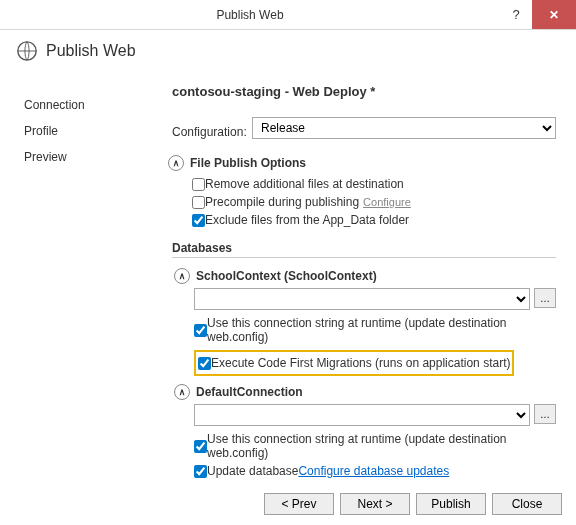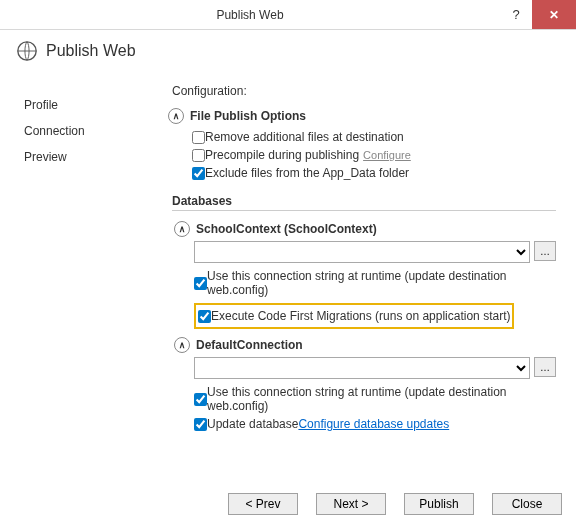--- a/index.html
+++ b/index.html
@@ -12,40 +12,40 @@
 .header { padding: 10px 16px 14px 16px; display: flex; align-items: center; gap: 8px; }
 .header-title { font-size: 16px; color: #333; }
 .globe-icon { width: 22px; height: 22px; }
 .body { display: flex; padding: 0 8px; }
 .sidebar { width: 140px; padding-top: 16px; }
 .sidebar-item { padding: 6px 12px 6px 16px; font-size: 12px; color: #333; position: relative; }
 .sidebar-item.active { background: #007acc; color: #fff; }
 .sidebar-item.active::after { content: ""; position: absolute; right: -8px; top: 0; border-left: 8px solid #007acc; border-top: 13px solid transparent; border-bottom: 13px solid transparent; }
 .main { flex: 1; padding: 8px 12px 0 24px; font-size: 12px; color: #333; }
 .profile-title { font-weight: 600; font-size: 13px; margin-bottom: 18px; }
-.row { display: flex; align-items: flex-end; margin-bottom: 10px; }
+.row { display: flex; align-items: flex-end; margin-bottom: 16px; }
 .row label.lbl { width: 80px; }
 select.combo, input.combo { flex: 1; height: 22px; font-size: 12px; border: 1px solid #a9a9a9; background: #fff; padding: 0 4px; }
 .section-head { display: flex; align-items: center; gap: 6px; font-weight: 600; margin: 6px 0 6px -4px; }
 .chev { width: 16px; height: 16px; border: 1px solid #888; border-radius: 50%; display: flex; align-items: center; justify-content: center; font-size: 9px; }
 .opts { padding-left: 20px; }
 .chk-row { display: flex; align-items: center; margin: 4px 0; }
 input[type=checkbox] { width: 13px; height: 13px; accent-color: #007acc; }
 .cfg-link { color: #888; text-decoration: underline; font-size: 11px; margin-left: 4px; }
 .db-heading { font-weight: 600; margin: 14px 0 2px 0; }
 .hr { border-top: 1px solid #ccc; margin: 2px 0 10px 0; }
 .db-block { margin-left: 2px; margin-bottom: 6px; }
 .db-name { display: flex; align-items: center; gap: 6px; font-weight: 600; font-size: 12px; margin-bottom: 4px; }
 .cs-row { display: flex; gap: 4px; margin-left: 20px; margin-bottom: 6px; }
 .cs-input { flex: 1; height: 20px; border: 1px solid #a9a9a9; background: #fff; }
 .browse-btn { width: 22px; height: 20px; border: 1px solid #a9a9a9; background: #eee; font-size: 10px; }
 .db-opts { margin-left: 20px; }
 .highlight { border: 2px solid #eab308; padding: 0 2px; margin: 2px 0; display: inline-flex; }
 .link { color: #0066cc; text-decoration: underline; cursor: pointer; }
-.footer { position: absolute; bottom: 10px; right: 14px; display: flex; gap: 18px; }
+.footer { position: absolute; bottom: 10px; right: 14px; display: flex; gap: 6px; }
 .footer button { border: 1px solid #a0a0a0; background: #eee; font-size: 12px; padding: 3px 0; width: 70px; }
 .footer button:disabled { color: #888; }
 </style>
 </head>
 <body>
 
 <div class="titlebar">
   <div class="titlebar-title">Publish Web</div>
   <div class="titlebar-btns">
     <div class="titlebar-btn">?</div>
@@ -56,29 +56,33 @@
 <div class="header">
   <svg class="globe-icon" viewBox="0 0 24 24">
       <circle cx="12" cy="12" r="10" fill="none" stroke="#555" stroke-width="1.5"></circle>
       <path d="M2 12h20M12 2c3 3 3 17 0 20M12 2c-3 3-3 17 0 20" fill="none" stroke="#555" stroke-width="1"></path>
     </svg>
   <div class="header-title">Publish Web</div>
 </div>
 
 <div class="body">
   <div class="sidebar">
+    <div class="sidebar-item">Connection</div>
     <div class="sidebar-item">Profile</div>
-    <div class="sidebar-item">Connection</div>
     <div class="sidebar-item">Preview</div>
   </div>
 
   <div class="main">
+    <div class="profile-title">contosou-staging - Web Deploy *</div>
 
     <div class="row">
       <label class="lbl">Configuration:</label>
+      <select class="combo">
+        <option>Release</option>
+      </select>
     </div>
 
     <div class="section-head">
       <span class="chev">∧</span>
       <span>File Publish Options</span>
     </div>
     <div class="opts">
       <div class="chk-row">
         <input type="checkbox" style="">
         <span>Remove additional files at destination</span>

